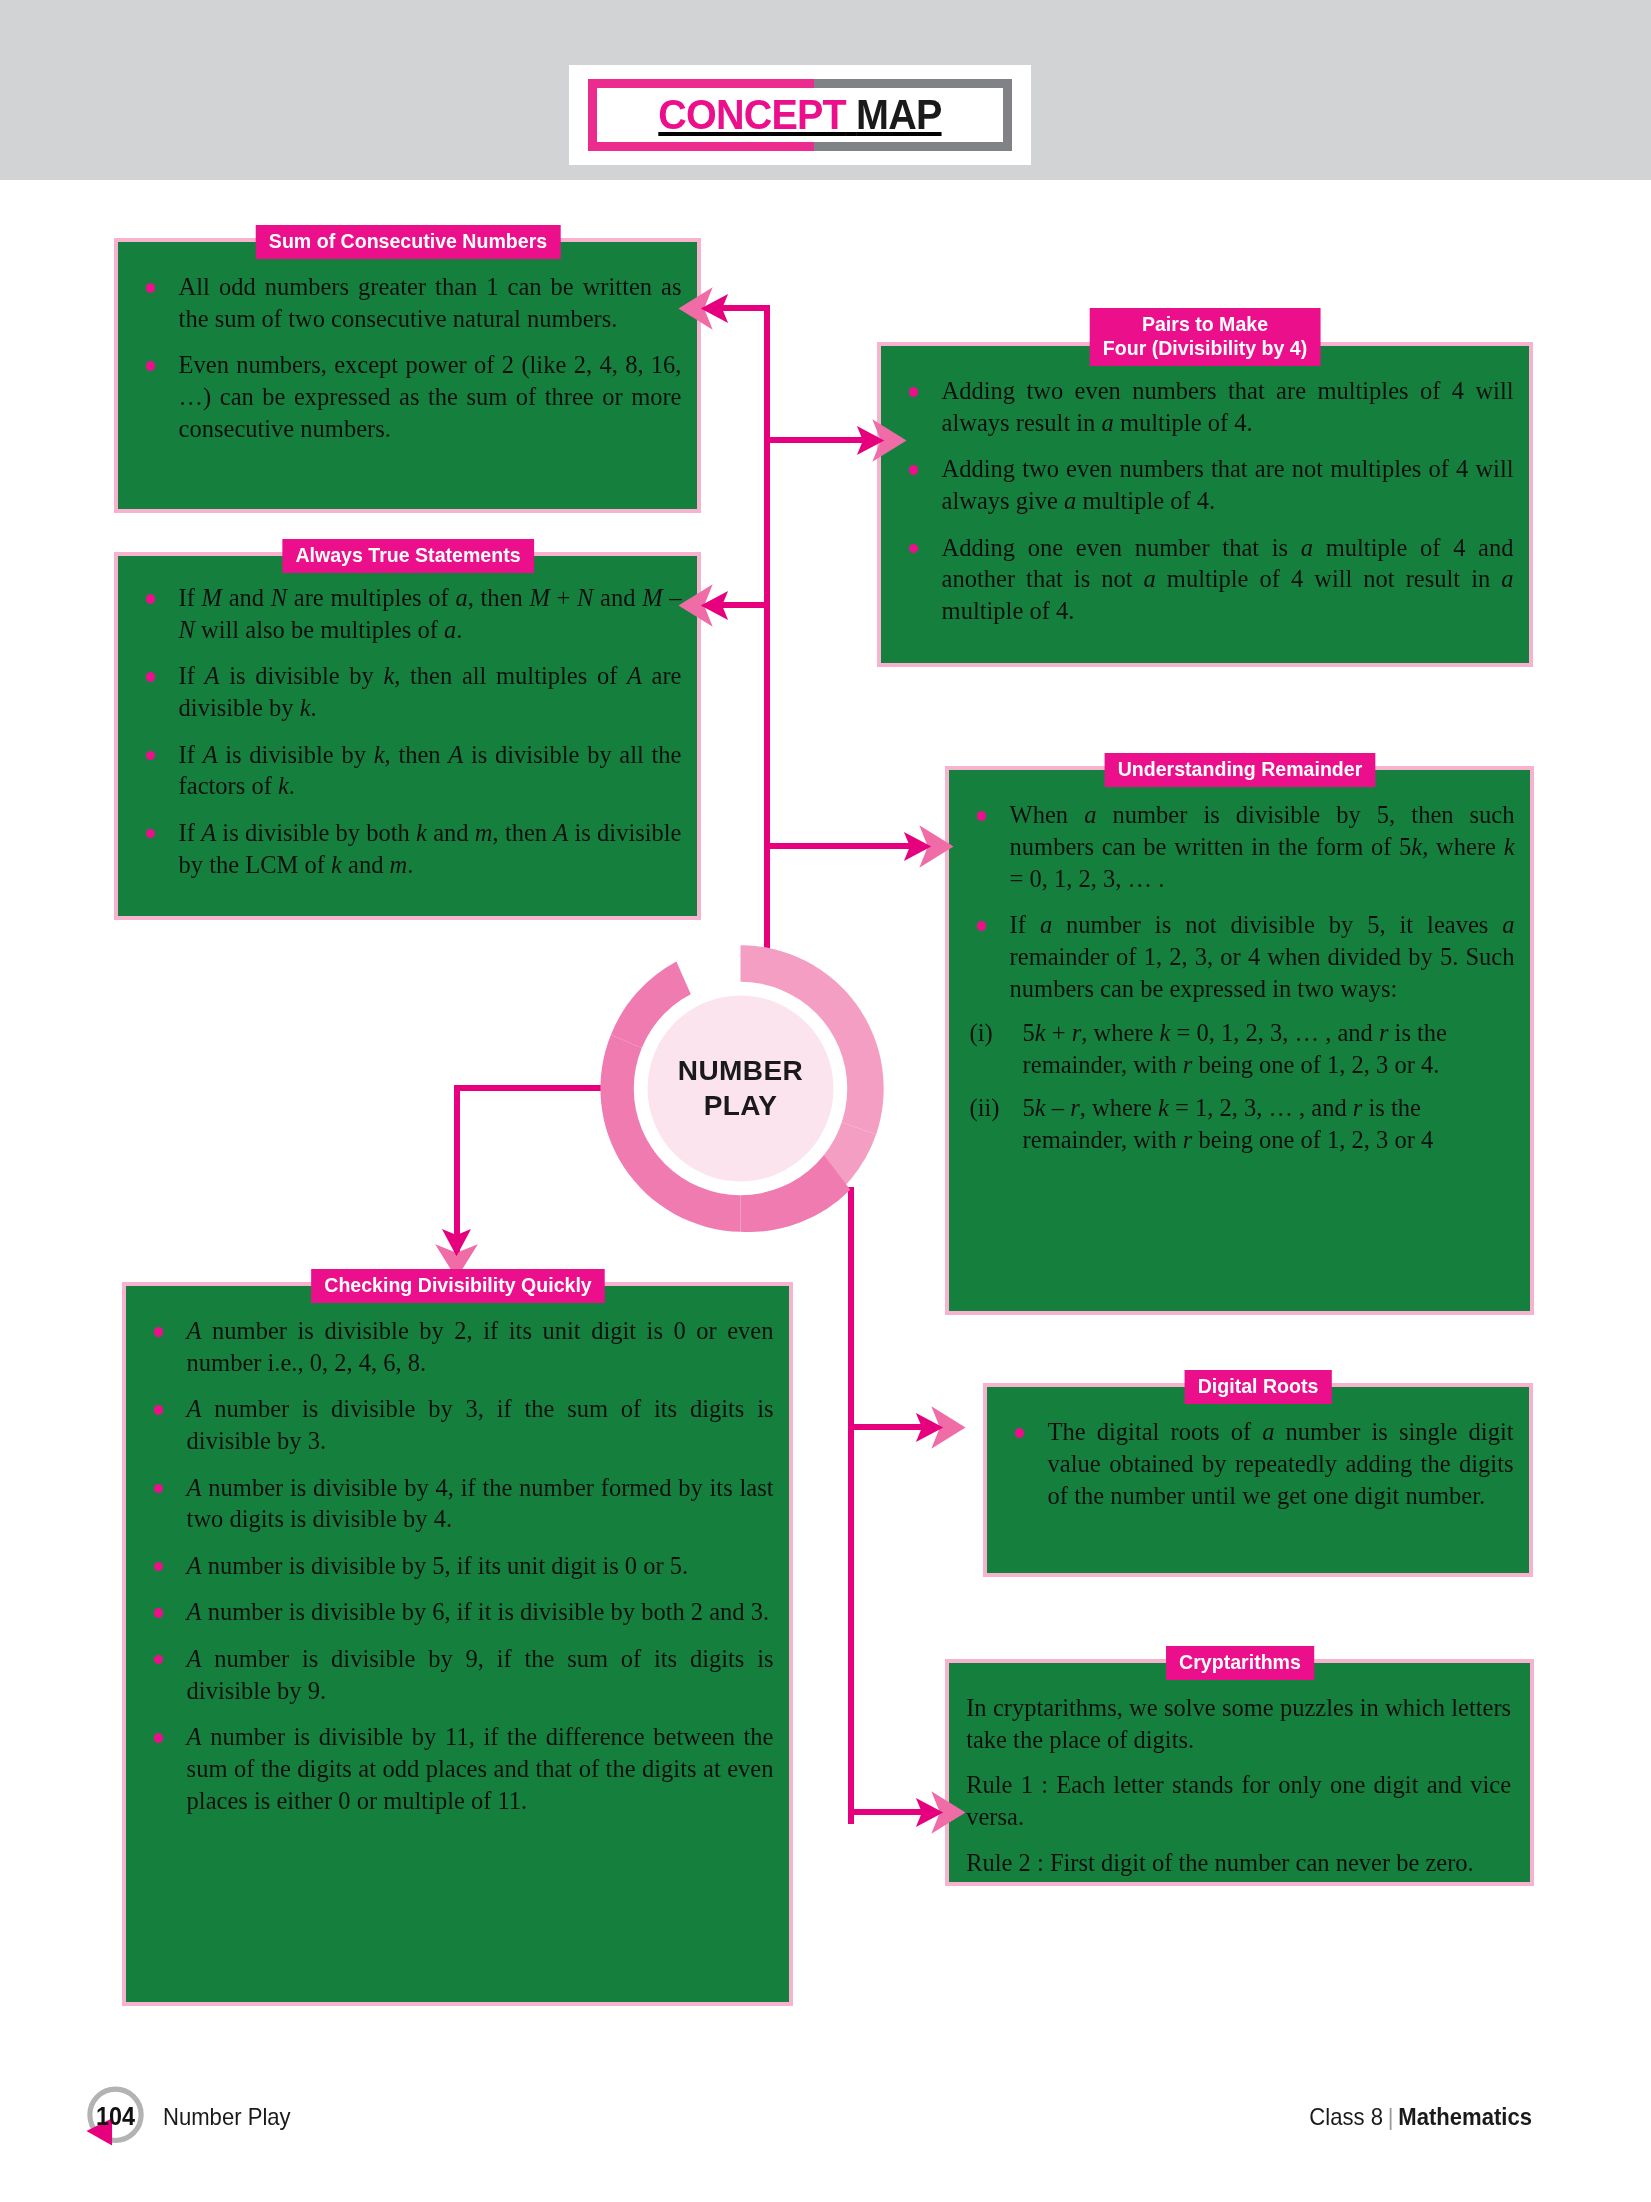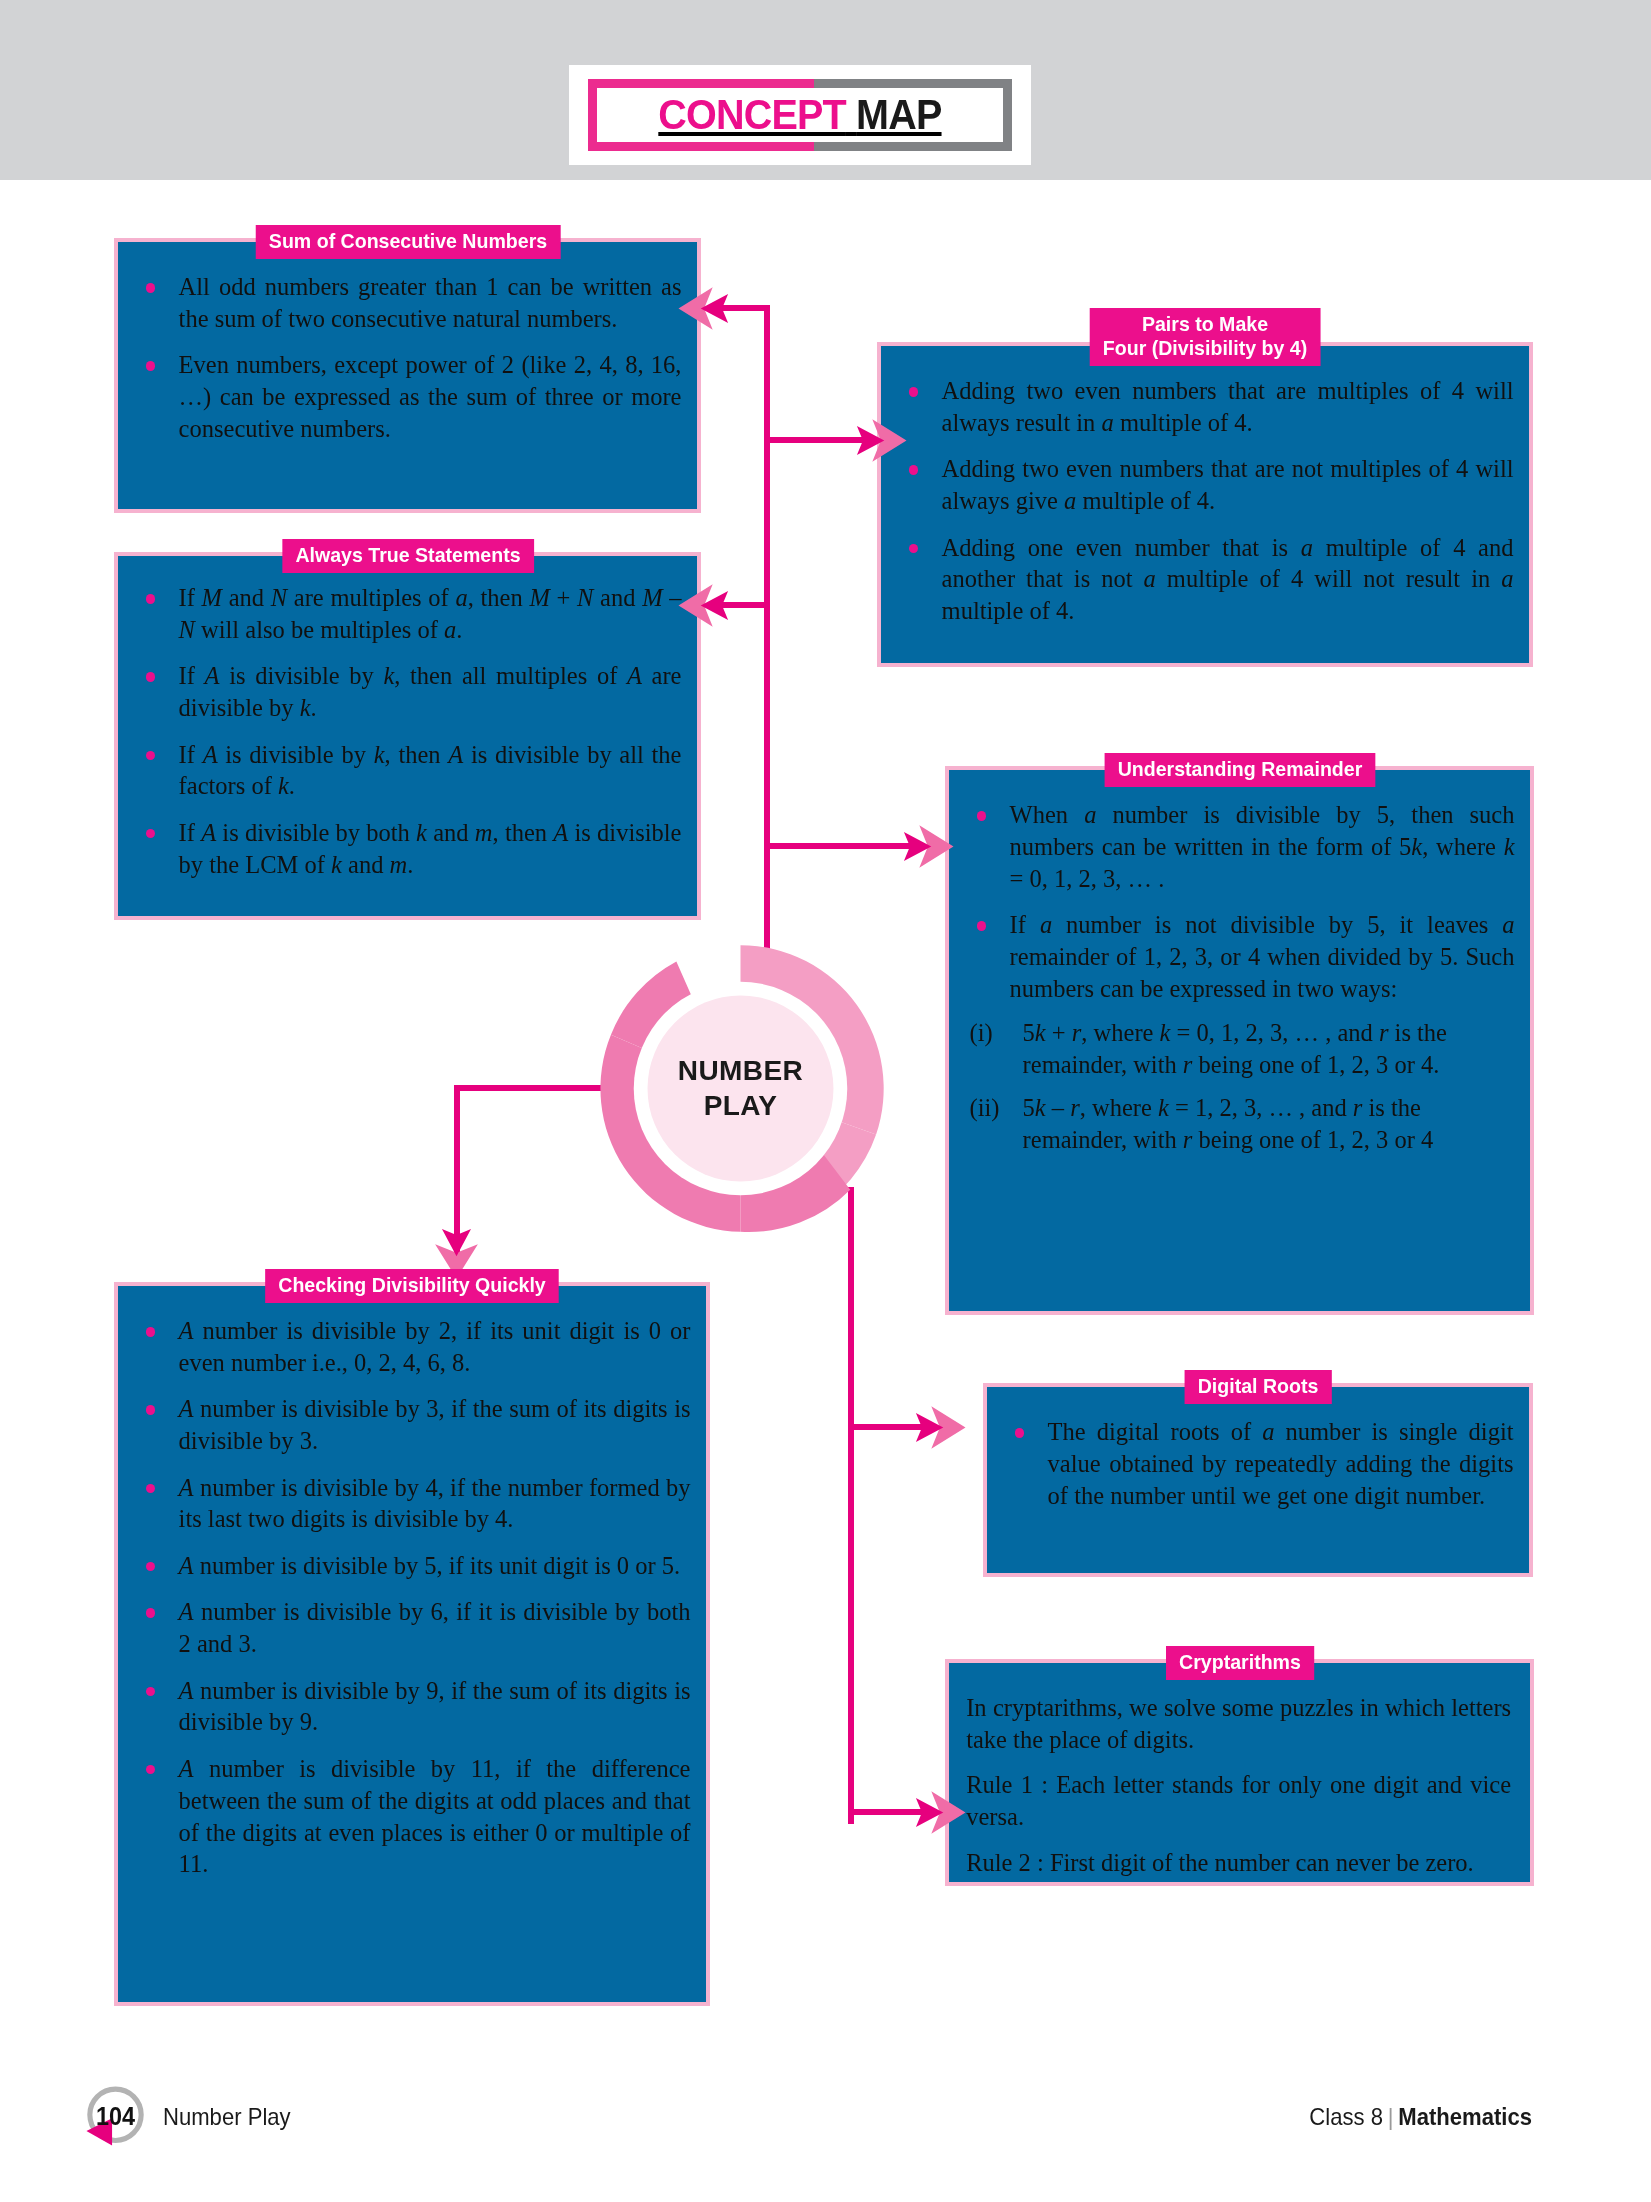--- a/index.html
+++ b/index.html
@@ -76,21 +76,21 @@
     line-height: 1;
     white-space: nowrap;
     transform: scaleX(0.92);
   }
   .header-title .t-pink { color: #ec0f8c; }
   .header-title .t-dark { color: #1a1a1a; }
 
   
   .cbox {
     position: absolute;
-    background: #0369a1;
+    background: #15803d;
     border: 4.3px solid #f6b2cf;
   }
   .cbox-badge {
     position: absolute;
     top: -17px;
     background: #ec0f8c;
     color: #ffffff;
     font-family: "Liberation Sans", "DejaVu Sans", sans-serif;
     font-weight: 700;
     font-size: 20.6px;
@@ -412,21 +412,21 @@
           <span>5<i class="v">k</i> + <i class="v">r</i>, where <i class="v">k</i> = 0, 1, 2, 3, … , and <i class="v">r</i> is the remainder, with <i class="v">r</i> being one of 1, 2, 3 or 4.</span>
         </li>
         <li>
           <span class="rnum">(ii)</span>
           <span>5<i class="v">k</i> – <i class="v">r</i>, where <i class="v">k</i> = 1, 2, 3, … , and <i class="v">r</i> is the remainder, with <i class="v">r</i> being one of 1, 2, 3 or 4</span>
         </li>
       </ol>
     </div>
   </div>
 
-  <div class="cbox" style="left:114px; top:1282px; width:596px; height:724px;">
+  <div class="cbox" style="left:122px; top:1282px; width:671px; height:724px;">
     <div class="cbox-badge" style="left:50%; transform:translateX(-50%) scaleX(0.95);">Checking Divisibility Quickly</div>
     <div class="cbox-body">
       <ul class="blist">
         <li><i class="v">A</i> number is divisible by 2, if its unit digit is 0 or even number i.e., 0, 2, 4, 6, 8.</li>
         <li><i class="v">A</i> number is divisible by 3, if the sum of its digits is divisible by 3.</li>
         <li><i class="v">A</i> number is divisible by 4, if the number formed by its last two digits is divisible by 4.</li>
         <li><i class="v">A</i> number is divisible by 5, if its unit digit is 0 or 5.</li>
         <li><i class="v">A</i> number is divisible by 6, if it is divisible by both 2 and 3.</li>
         <li><i class="v">A</i> number is divisible by 9, if the sum of its digits is divisible by 9.</li>
         <li><i class="v">A</i> number is divisible by 11, if the difference between the sum of the digits at odd places and that of the digits at even places is either 0 or multiple of 11.</li>

